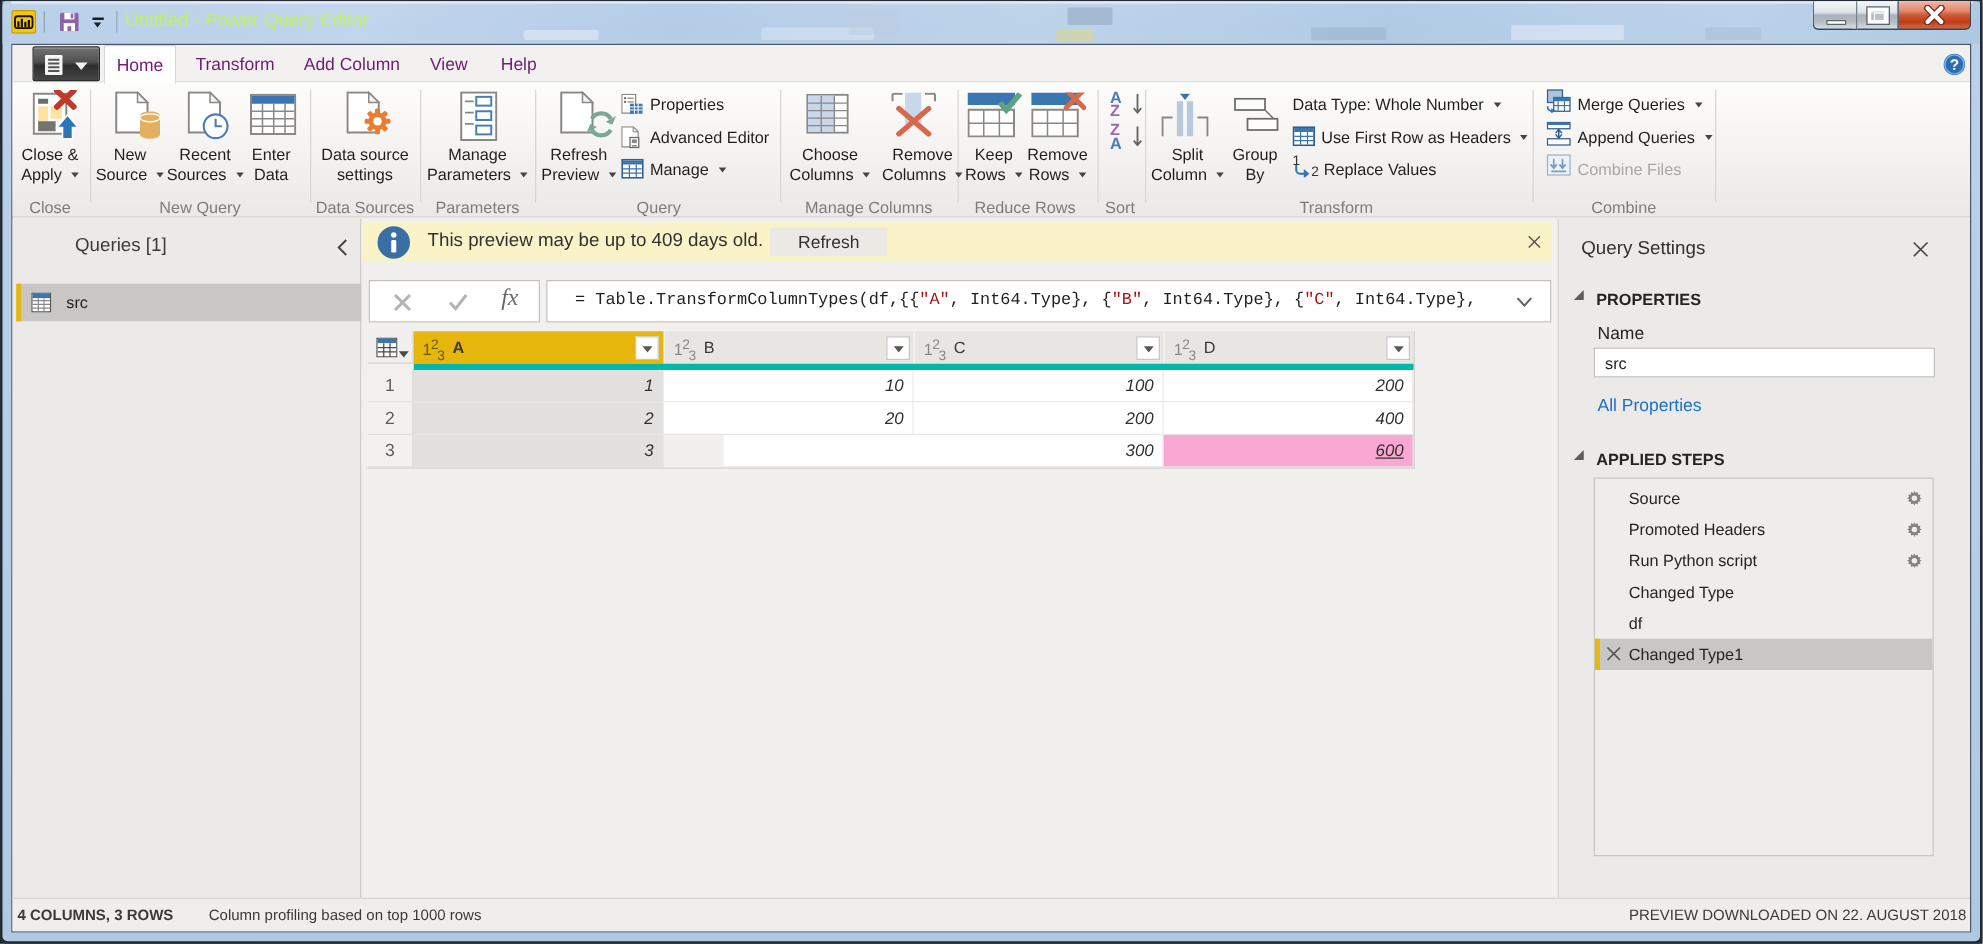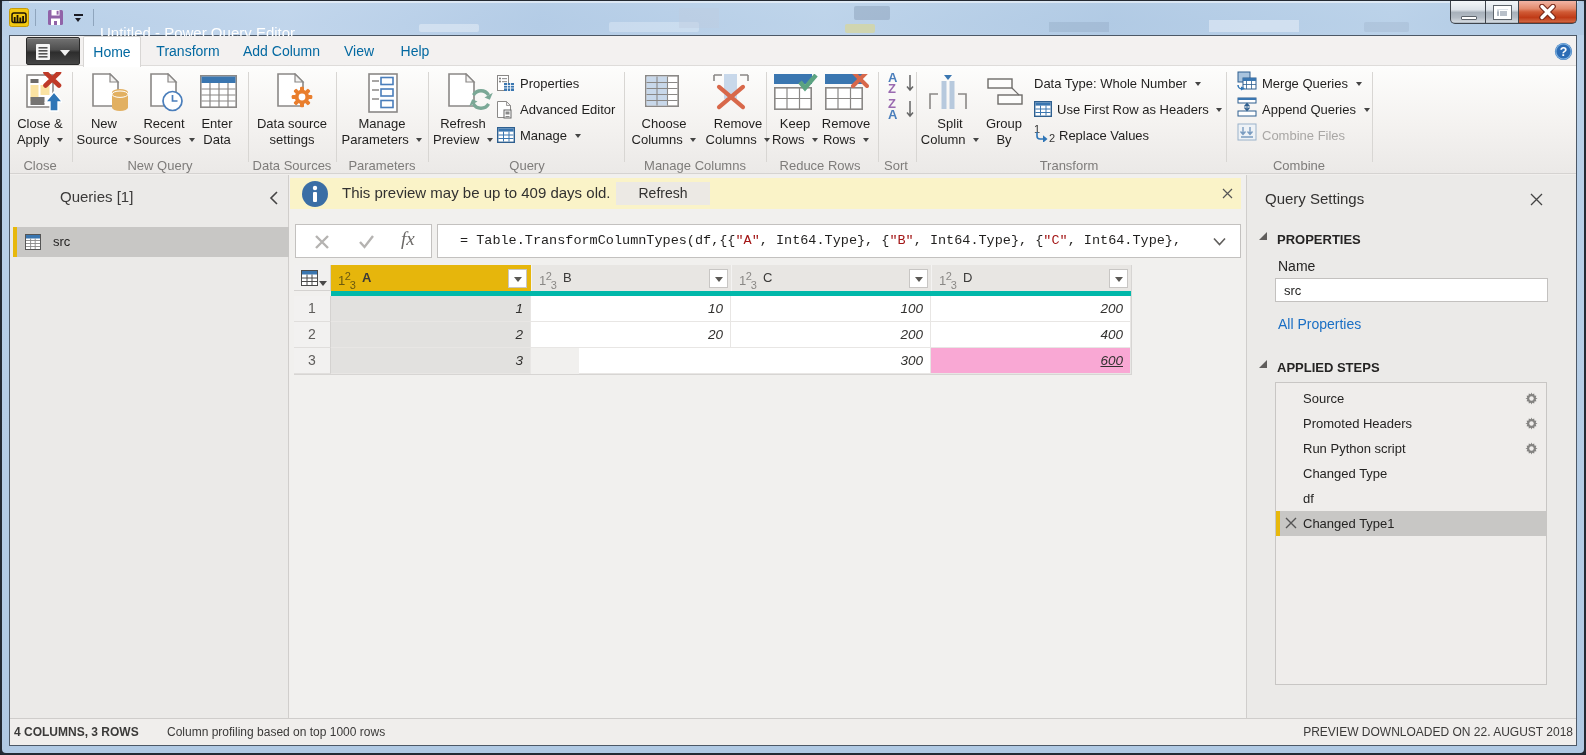--- a/index.html
+++ b/index.html
@@ -9,38 +9,38 @@
   
   #frame { left:0; top:0; width:1586px; height:755px; background:#242a33; border-radius:4px; }
   #glass { left:2px; top:1px; width:1582px; height:752px; border-radius:4px;
     background:linear-gradient(180deg,#c7dcf1 0%,#b3cce6 3%,#bad1e9 5%,#b0c9e3 100%); }
   #glass:before{ content:""; position:absolute; left:0; top:0; width:100%; height:34px;
     background:linear-gradient(90deg,#b9d0e8 0%,#c2d6ec 18%,#b4cce6 34%,#bed4ea 52%,#b1cae4 70%,#bbd2e9 88%,#afc8e2 100%); opacity:.9;}
   #client { left:9px; top:35px; width:1568px; height:711px; background:#f1efed; border:1px solid #4c5866; }
   
   #titlebar { left:9px; top:0px; width:1569px; height:35px; }
   .tsep { top:9px; width:1px; height:17px; background:#8fa5bd; }
-  #title-text { left:91px; top:8px; font-size:15px; color:#ffffff;margin-top:16px; }
+  #title-text { left:91px; top:8px; font-size:15px; color:#bef264; }
   
   #winbtns { left:1450px; top:1px; width:127px; height:23px; }
   .wbtn { top:0; height:23px; border:1px solid #3f454d; border-top:none; }
   #btn-min { left:0; width:36px; border-radius:0 0 0 5px;
      background:linear-gradient(180deg,#f4f7f9 0%,#dde3e9 40%,#a8b1bb 52%,#b4bcc5 75%,#d3d9df 95%,#9aa4ae 100%); }
   #btn-max { left:36px; width:33px; border-left:none;
      background:linear-gradient(180deg,#f4f7f9 0%,#dde3e9 40%,#a8b1bb 52%,#b4bcc5 75%,#d3d9df 95%,#9aa4ae 100%); }
   #btn-close { left:69px; width:58px; border-left:none; border-radius:0 0 5px 0;
      background:linear-gradient(180deg,#f2b5a5 0%,#e28a6d 35%,#d05a35 50%,#c03b17 75%,#cf6540 95%,#8f2a10 100%); }
   .minbar { left:10px; top:15px; width:16px; height:4px; background:#fff; border:1px solid #5d646b; border-radius:1px; }
   .maxsq  { left:8px; top:5px; width:17px; height:13px; border:3px solid #fff; outline:1px solid #5d646b; }
   .maxsq:before { content:""; position:absolute; left:2px; top:1px; width:7px; height:5px; background:#b9c0c9; border:1px solid #fff; }
   
   #tabrow { left:10px; top:36px; width:1566px; height:30px; background:#f3f1f0; border-bottom:1px solid #dedcda; }
   #appbtn { left:16px; top:1px; width:54px; height:28px; border-radius:2px;
     background:linear-gradient(180deg,#737373 0%,#4e4e4e 45%,#2d2d2d 55%,#454545 100%); border:1px solid #2a2a2a; box-shadow:inset 0 1px 0 rgba(255,255,255,.25); }
-  .tab { top:0; height:30px; font-size:14px; color:#0369a1; text-align:center; line-height:30px; }
+  .tab { top:0; height:30px; font-size:14px; color:#701a75; text-align:center; line-height:30px; }
   #tab-home { left:73px; width:58px; height:31px; background:#fff; border:1px solid #d8d6d4; border-bottom:none; border-radius:2px 2px 0 0; z-index:3; }
   
   #ribbon { left:10px; top:66px; width:1566px; height:108px; background:linear-gradient(180deg,#fdfdfc 0%,#f4f2f0 55%,#ebe9e7 100%); border-bottom:1px solid #d5d3d1; }
   .rsep { top:6px; width:1px; height:90px; background:#d8d6d3; }
   .rlabel { top:92px; height:16px; font-size:13px; color:#7e7c7a; text-align:center; width:200px; }
   .rbig { font-size:13px; color:#201f1e; text-align:center; line-height:16px; }
   .rsmall { font-size:13px; color:#201f1e; white-space:nowrap; }
   .gray { color:#a9a7a5; }
   .dd { display:inline-block; width:0; height:0; border-left:3.5px solid transparent; border-right:3.5px solid transparent; border-top:4px solid #444; vertical-align:2px; margin-left:4px;}
   

